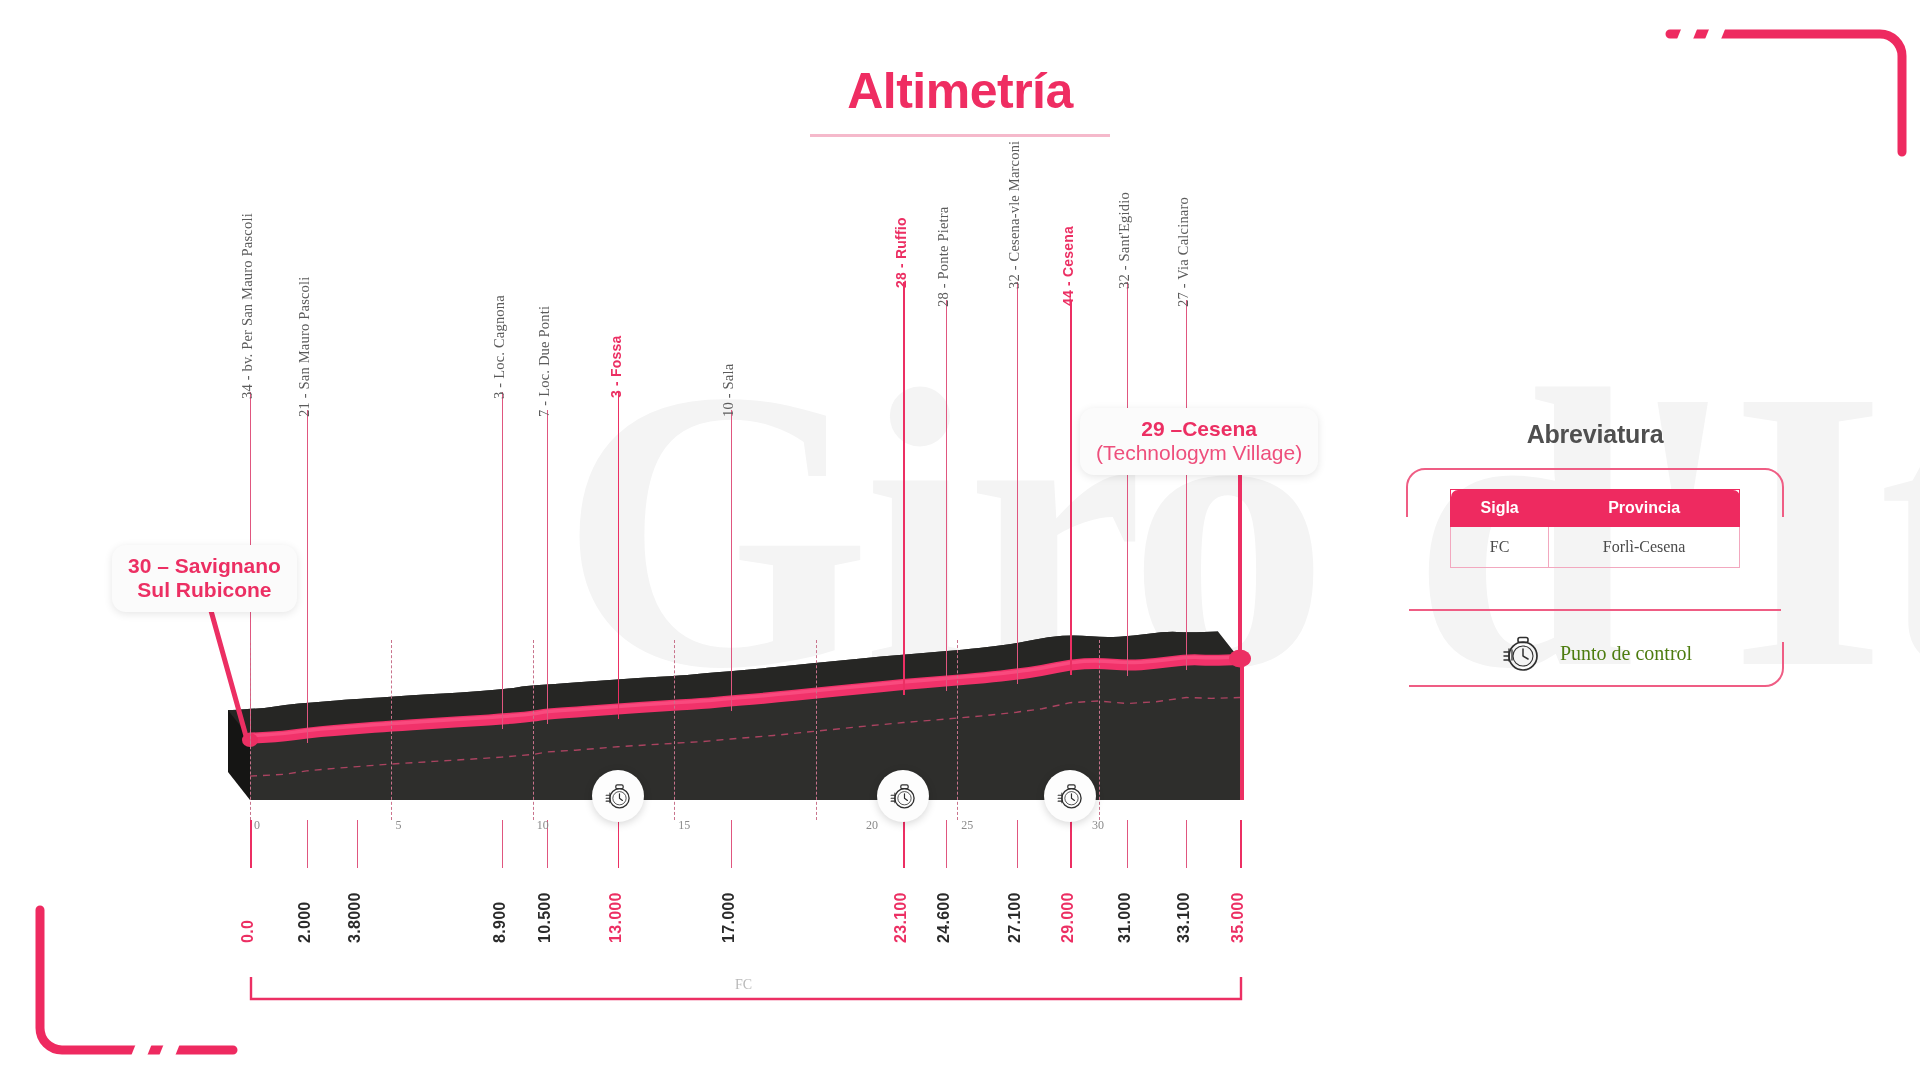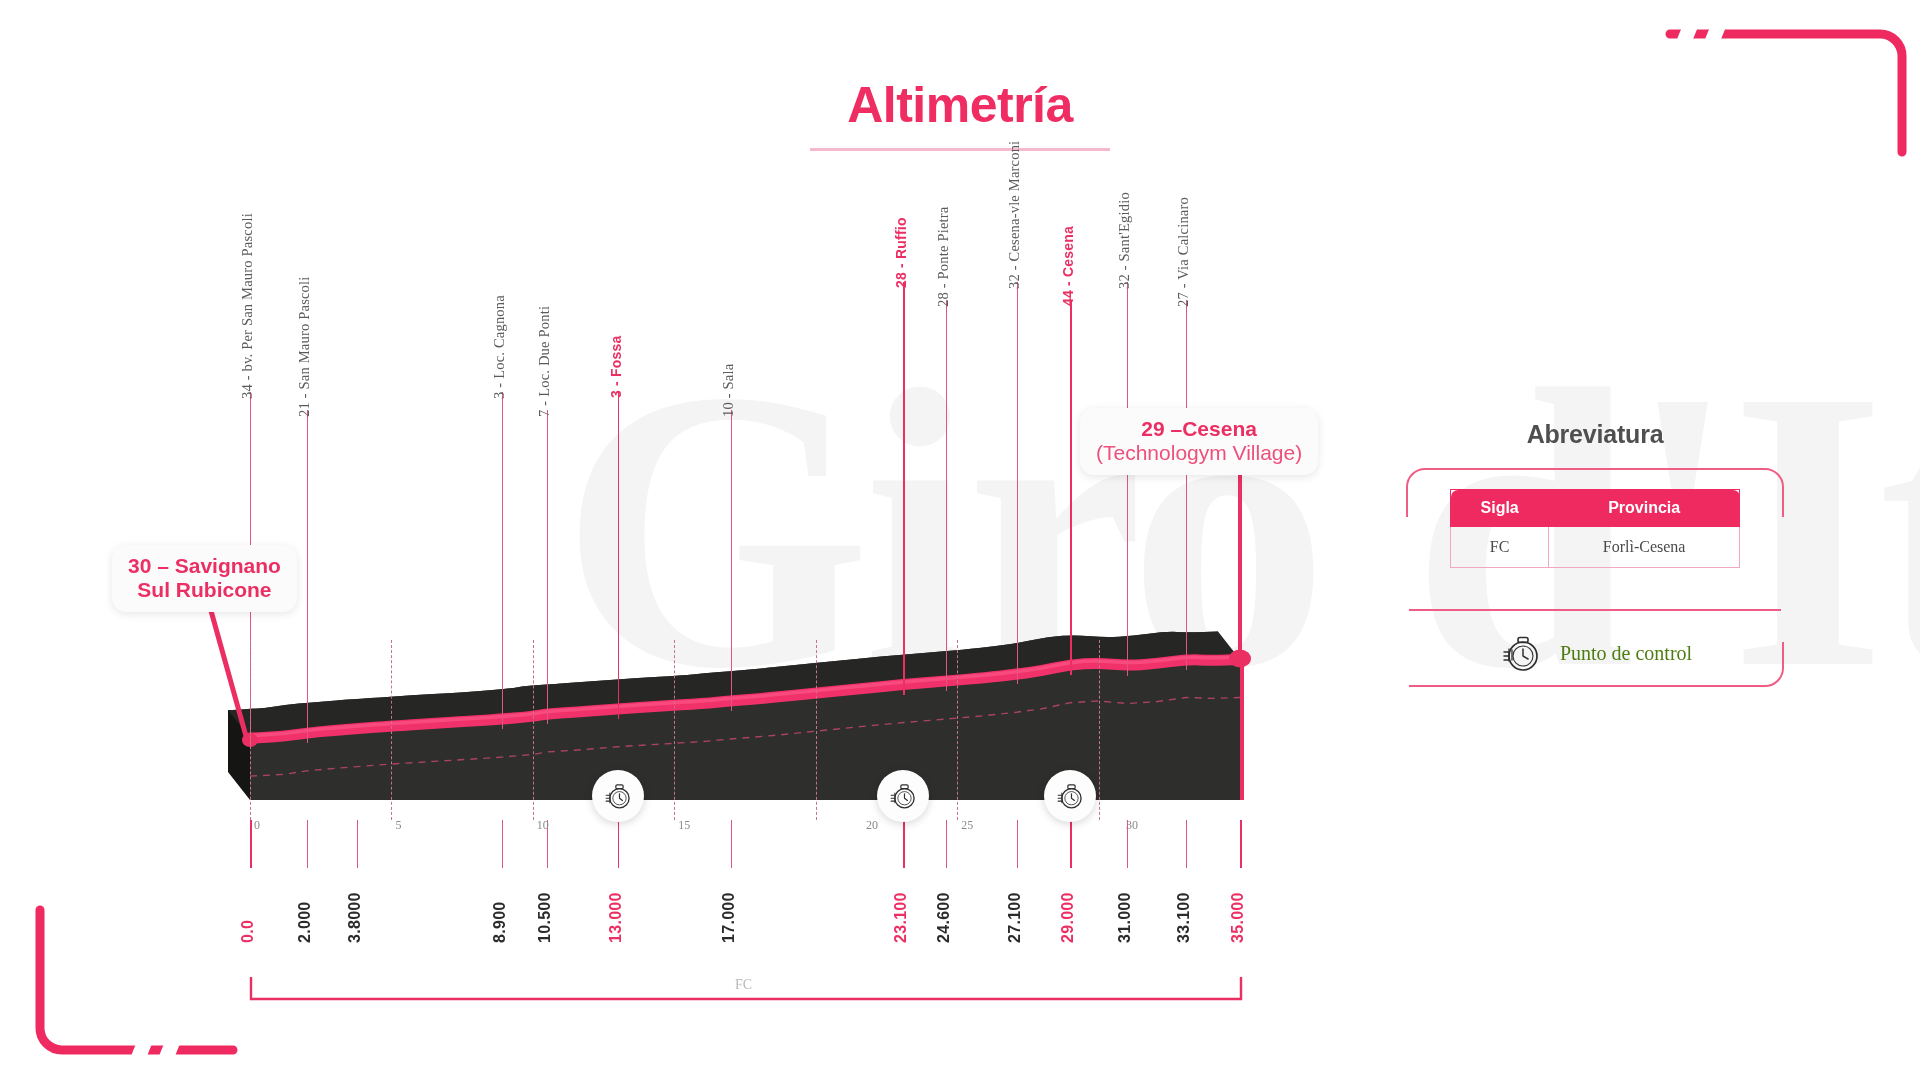--- a/index.html
+++ b/index.html
@@ -19,21 +19,21 @@
     font-family: "Liberation Serif", serif;
     user-select: none; pointer-events: none;
   }
 
   
   .corner { position:absolute; pointer-events:none; }
   .corner-tr { right: 0px; top: 12px; }
   .corner-bl { left: 18px; bottom: 10px; }
 
   
-  .title-wrap { position: absolute; left: 0; top: 76px; width: 1920px; text-align: center; }
+  .title-wrap { position: absolute; left: 0; top: 62px; width: 1920px; text-align: center; }
   .title {
     display:inline-block;
     font-size: 50px; font-weight: 700; color: #ef2d62;
     letter-spacing: -0.5px;
   }
   .title-rule { width: 300px; height: 3px; background:#f5b9cb; margin: 14px auto 0; }
 
   
   #chart { position:absolute; left:0; top:0; width:1400px; height:1080px; }
 
@@ -213,21 +213,21 @@
         <div class="kmtick" style="left: 395.429px; top: 818px;">5</div>
         <div class="vline" style="left: 391.429px; top: 640px; height: 180px; background: transparent; border-left: 1px dashed rgb(200, 115, 140);"></div>
         <div class="kmtick" style="left: 536.857px; top: 818px;">10</div>
         <div class="vline" style="left: 532.857px; top: 640px; height: 180px; background: transparent; border-left: 1px dashed rgb(200, 115, 140);"></div>
         <div class="kmtick" style="left: 678.286px; top: 818px;">15</div>
         <div class="vline" style="left: 674.286px; top: 640px; height: 180px; background: transparent; border-left: 1px dashed rgb(200, 115, 140);"></div>
         <div class="kmtick" style="left: 866px; top: 818px;">20</div>
         <div class="vline" style="left: 815.714px; top: 640px; height: 180px; background: transparent; border-left: 1px dashed rgb(200, 115, 140);"></div>
         <div class="kmtick" style="left: 961.143px; top: 818px;">25</div>
         <div class="vline" style="left: 957.143px; top: 640px; height: 180px; background: transparent; border-left: 1px dashed rgb(200, 115, 140);"></div>
-        <div class="kmtick" style="left: 1126px; top: 818px;">30</div>
+        <div class="kmtick" style="left: 1092px; top: 818px;">30</div>
         <div class="vline" style="left: 1098.57px; top: 640px; height: 180px; background: transparent; border-left: 1px dashed rgb(200, 115, 140);"></div>
         <div class="cp" style="left: 591.714px; top: 770px;">
           <span>
     <svg width="34" height="34" viewBox="0 0 46 46">
       <circle cx="25" cy="26" r="13" fill="none" stroke="#2f2f2f" stroke-width="1.8"></circle>
       <circle cx="25" cy="26" r="9" fill="none" stroke="#2f2f2f" stroke-width="1.1"></circle>
       <rect x="20" y="8" width="10" height="5" rx="2" fill="none" stroke="#2f2f2f" stroke-width="1.7"></rect>
       <path d="M25 26 L25 20 M25 26 L29 29" stroke="#2f2f2f" stroke-width="1.6" fill="none" stroke-linecap="round"></path>
       <path d="M7 22 h5 M7 26 h5 M7 30 h5" stroke="#2f2f2f" stroke-width="1.6" stroke-linecap="round"></path>
       <path d="M12 19 v13" stroke="#2f2f2f" stroke-width="1.4" stroke-linecap="round"></path>

